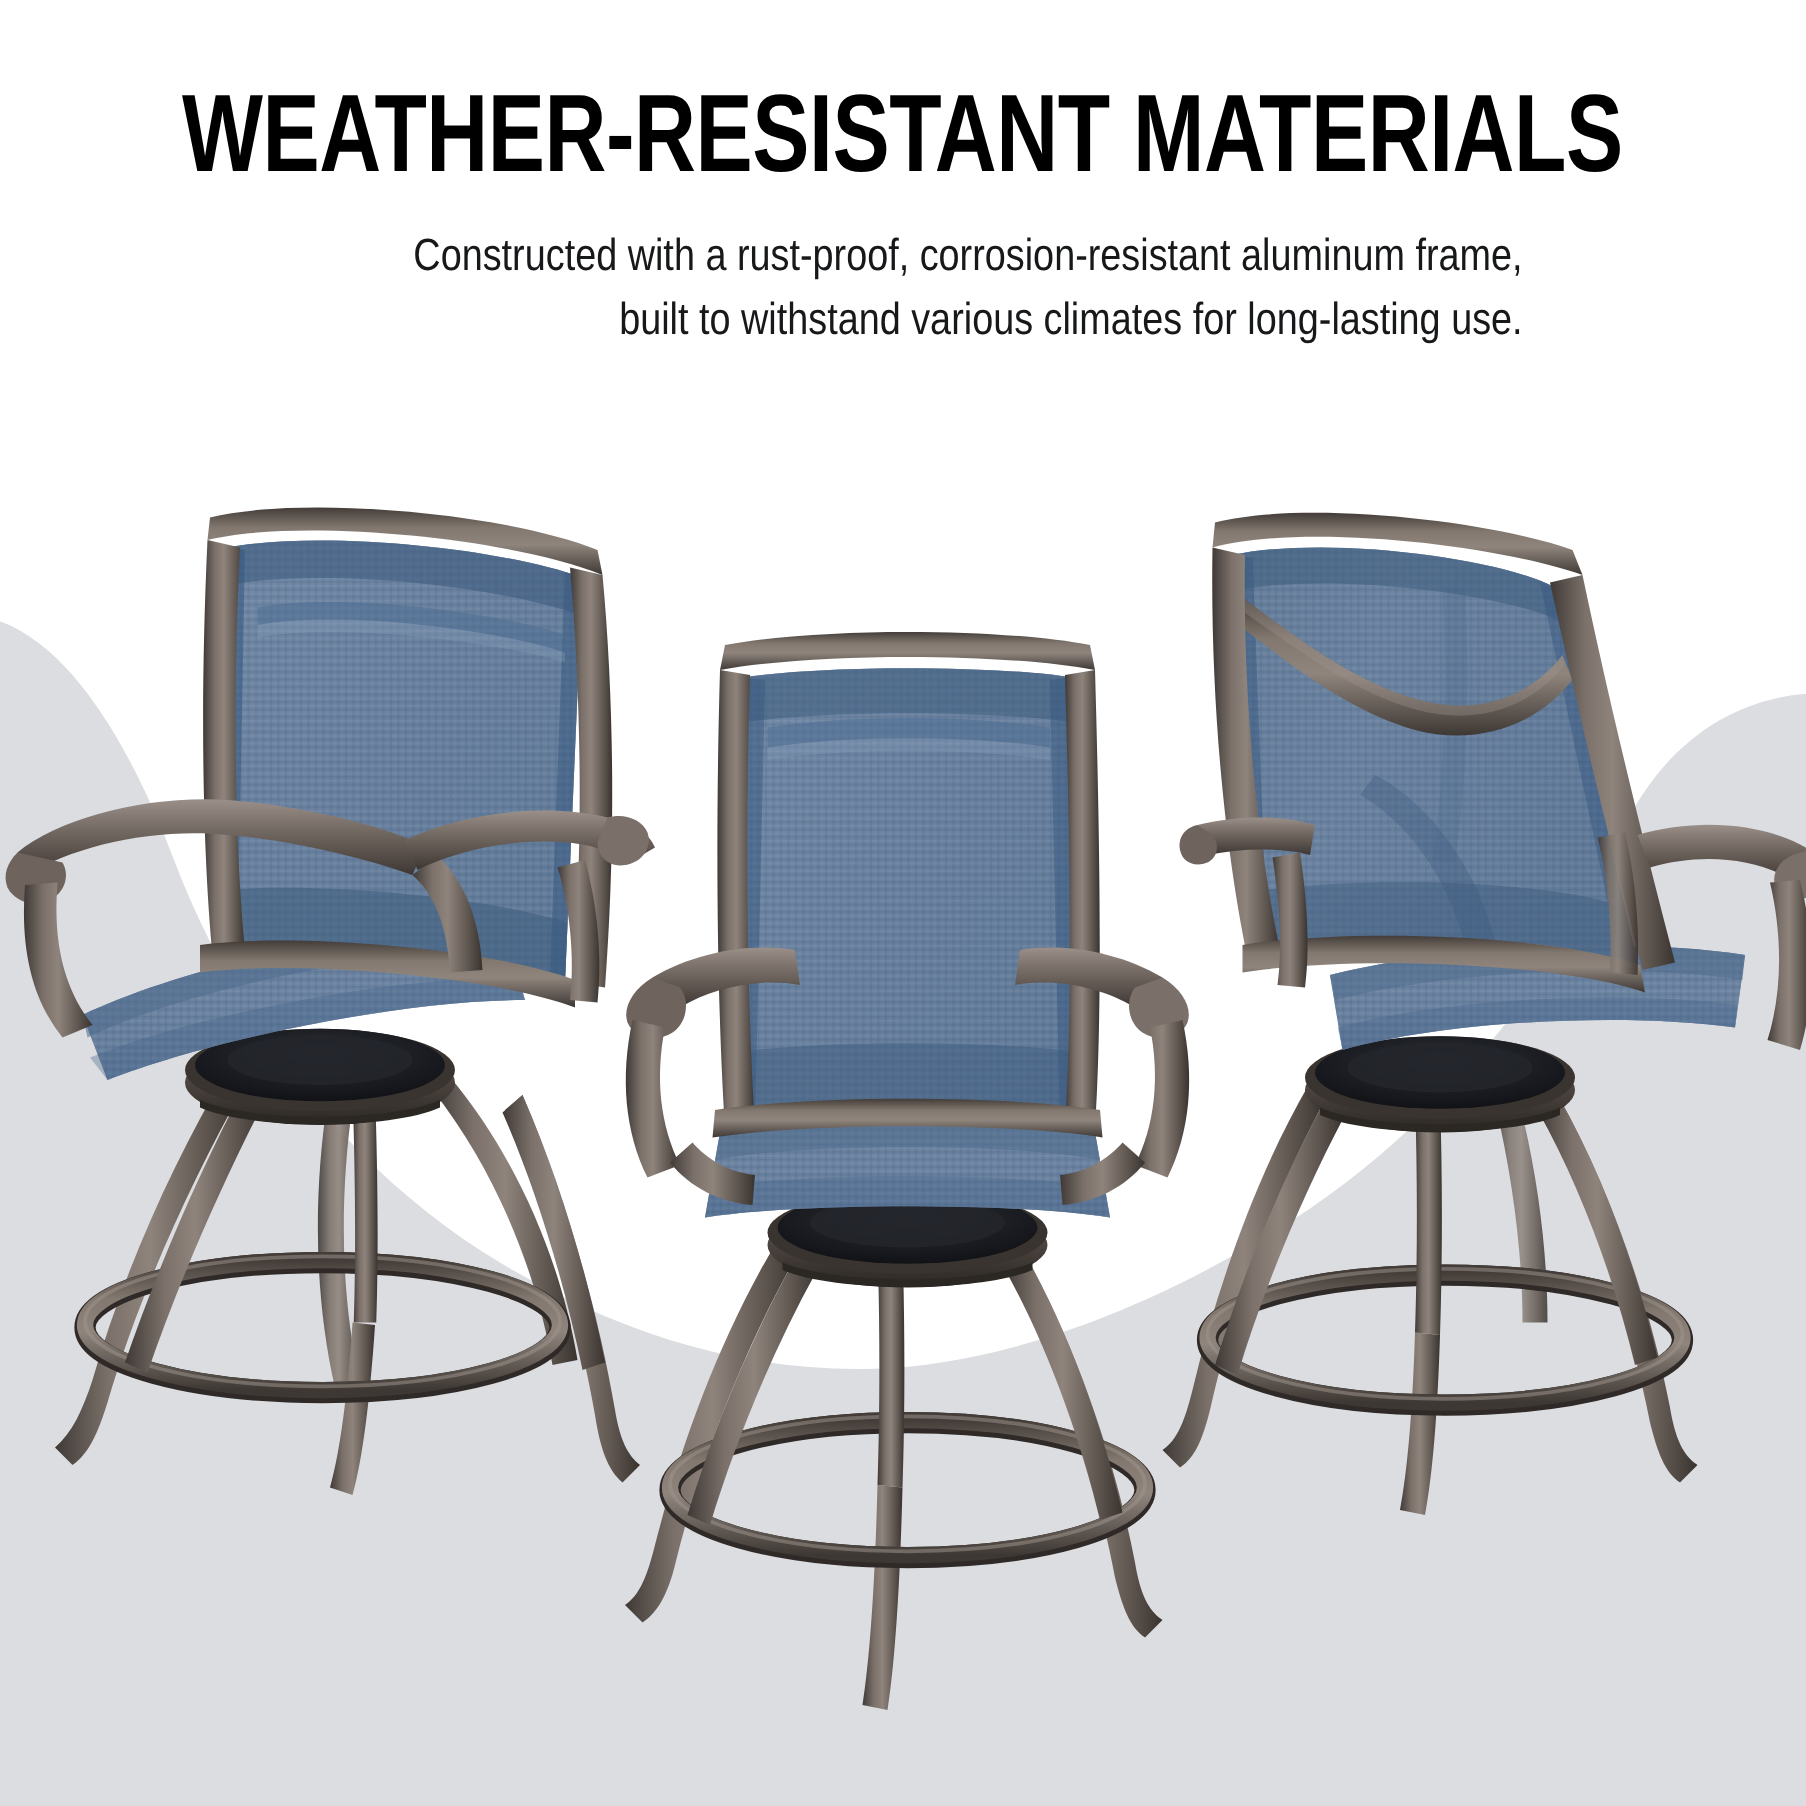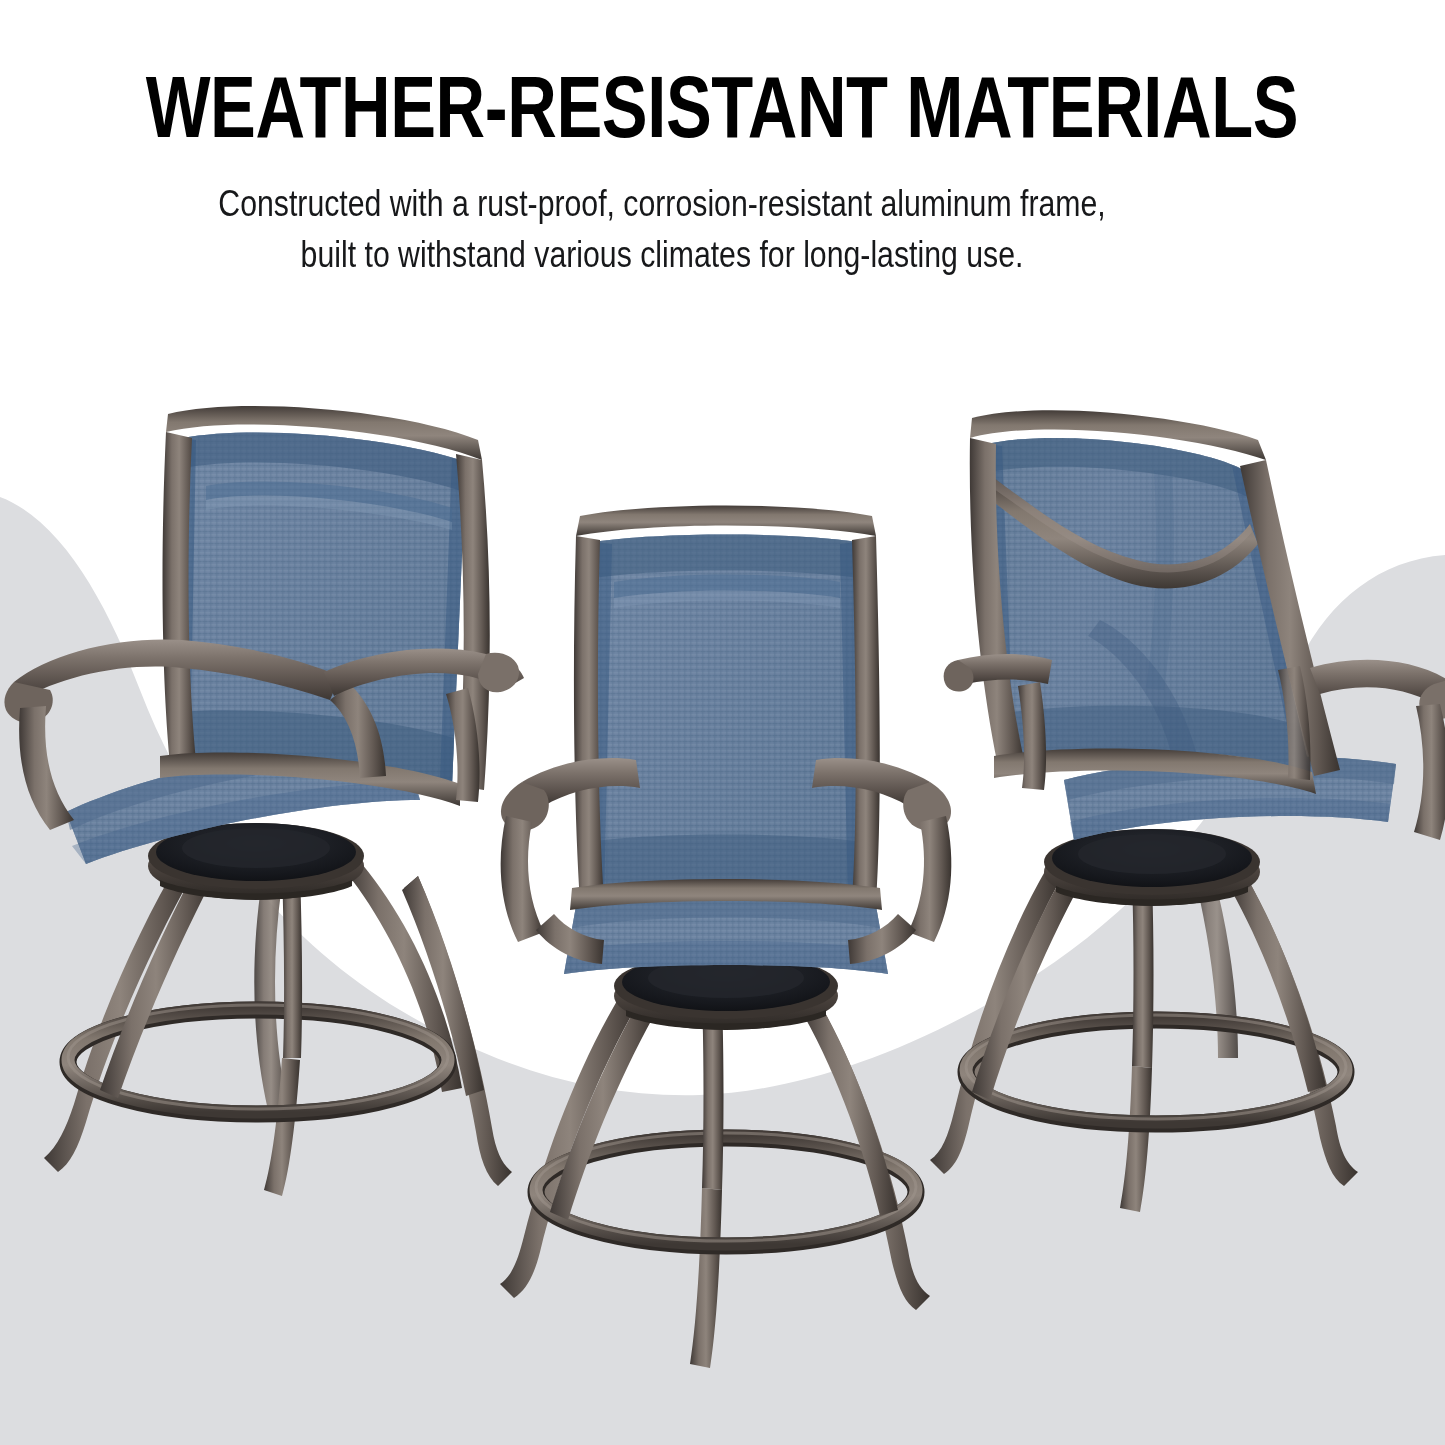--- a/index.html
+++ b/index.html
@@ -4,21 +4,21 @@
 <style>
   * { margin:0; padding:0; box-sizing:border-box; }
   html,body { background:#ffffff; }
   body {
     width:1445px; height:1445px;
     font-family:"Liberation Sans", sans-serif;
     position:relative; overflow:hidden;
   }
 
   
-  #text-block { position:absolute; left:0; top:0; width:1324px; padding-top:62px; text-align:center; z-index:6; }
+  #text-block { position:absolute; left:0; top:0; width:1324px; padding-top:62px; text-align:right; z-index:6; }
 
   #headline {
     font-size:88px; font-weight:700; letter-spacing:-0.5px;
     color:#000; line-height:1.02;
     transform:scaleX(0.78); transform-origin:center top;
     white-space:nowrap;
   }
   #subtitle {
     margin-top:26px; font-size:36px; font-weight:400; color:#17181a;
     line-height:1.42; transform:scaleX(0.84); transform-origin:center top;

